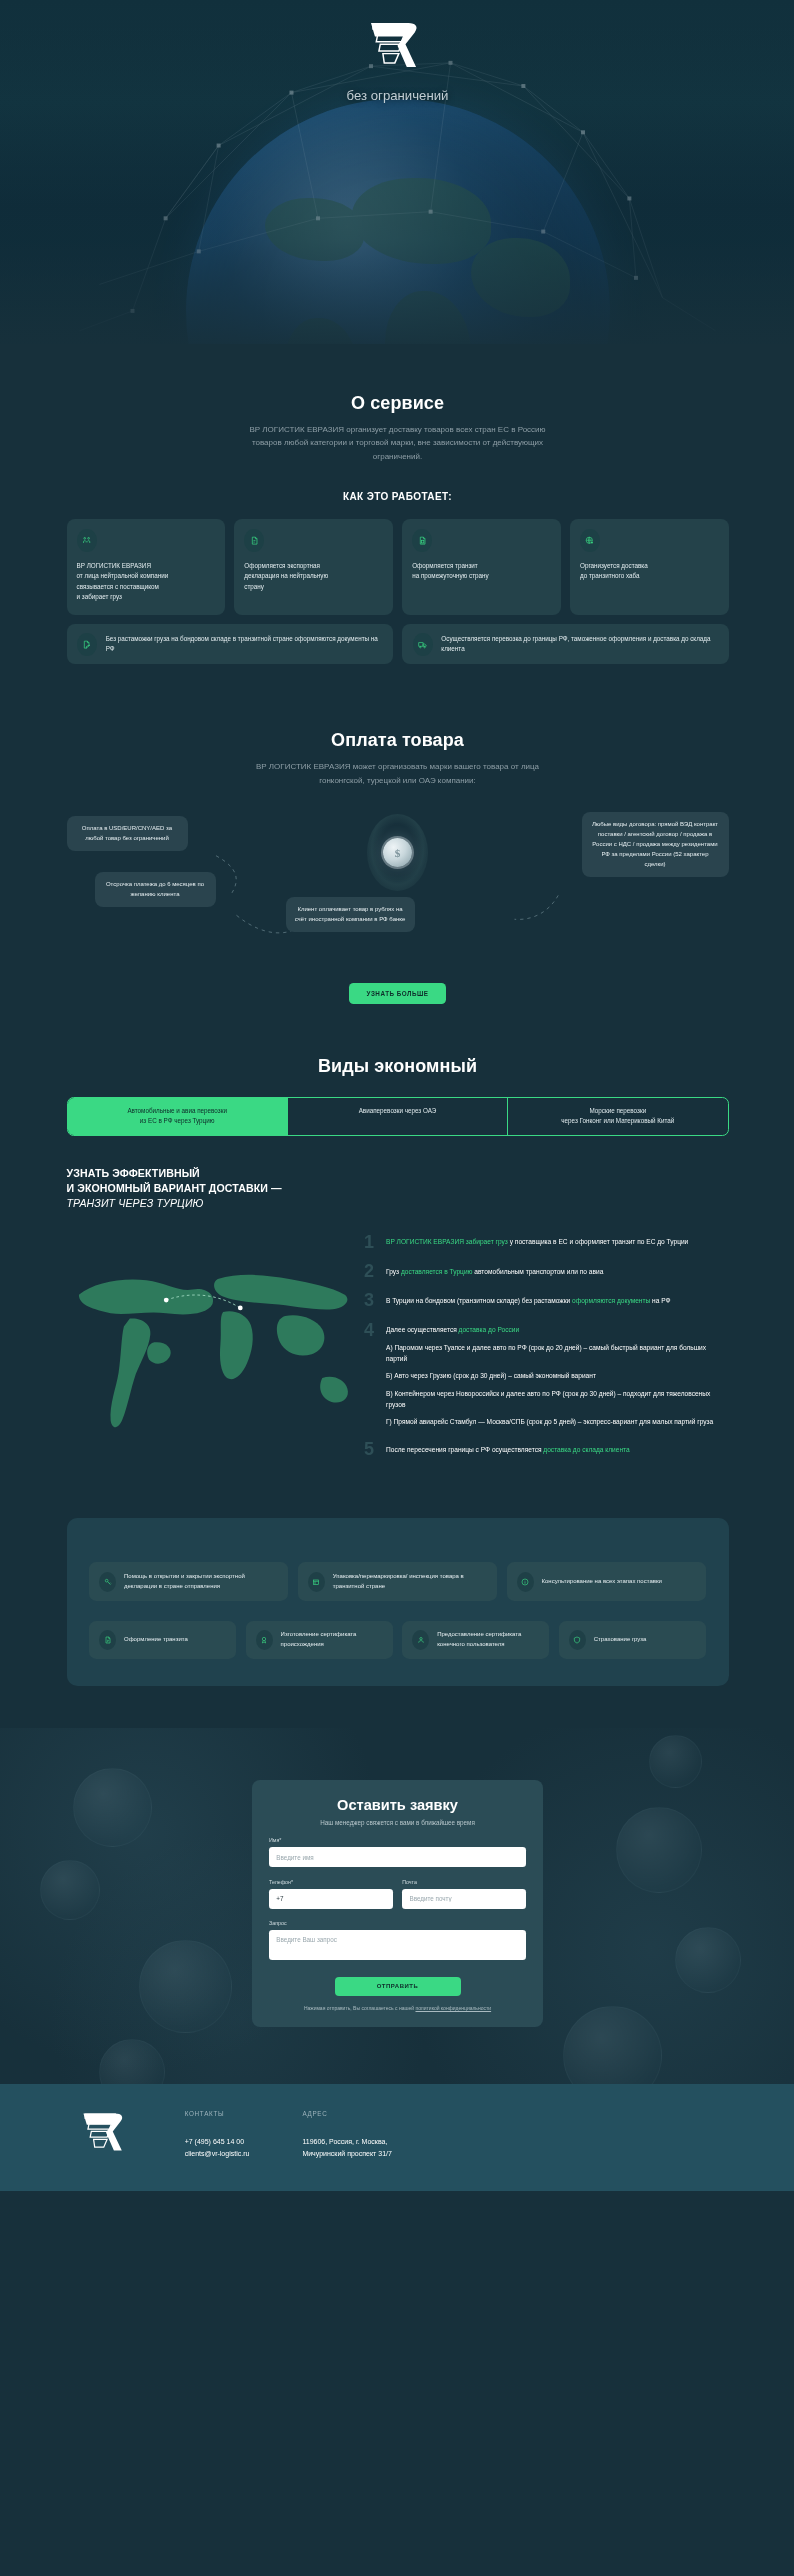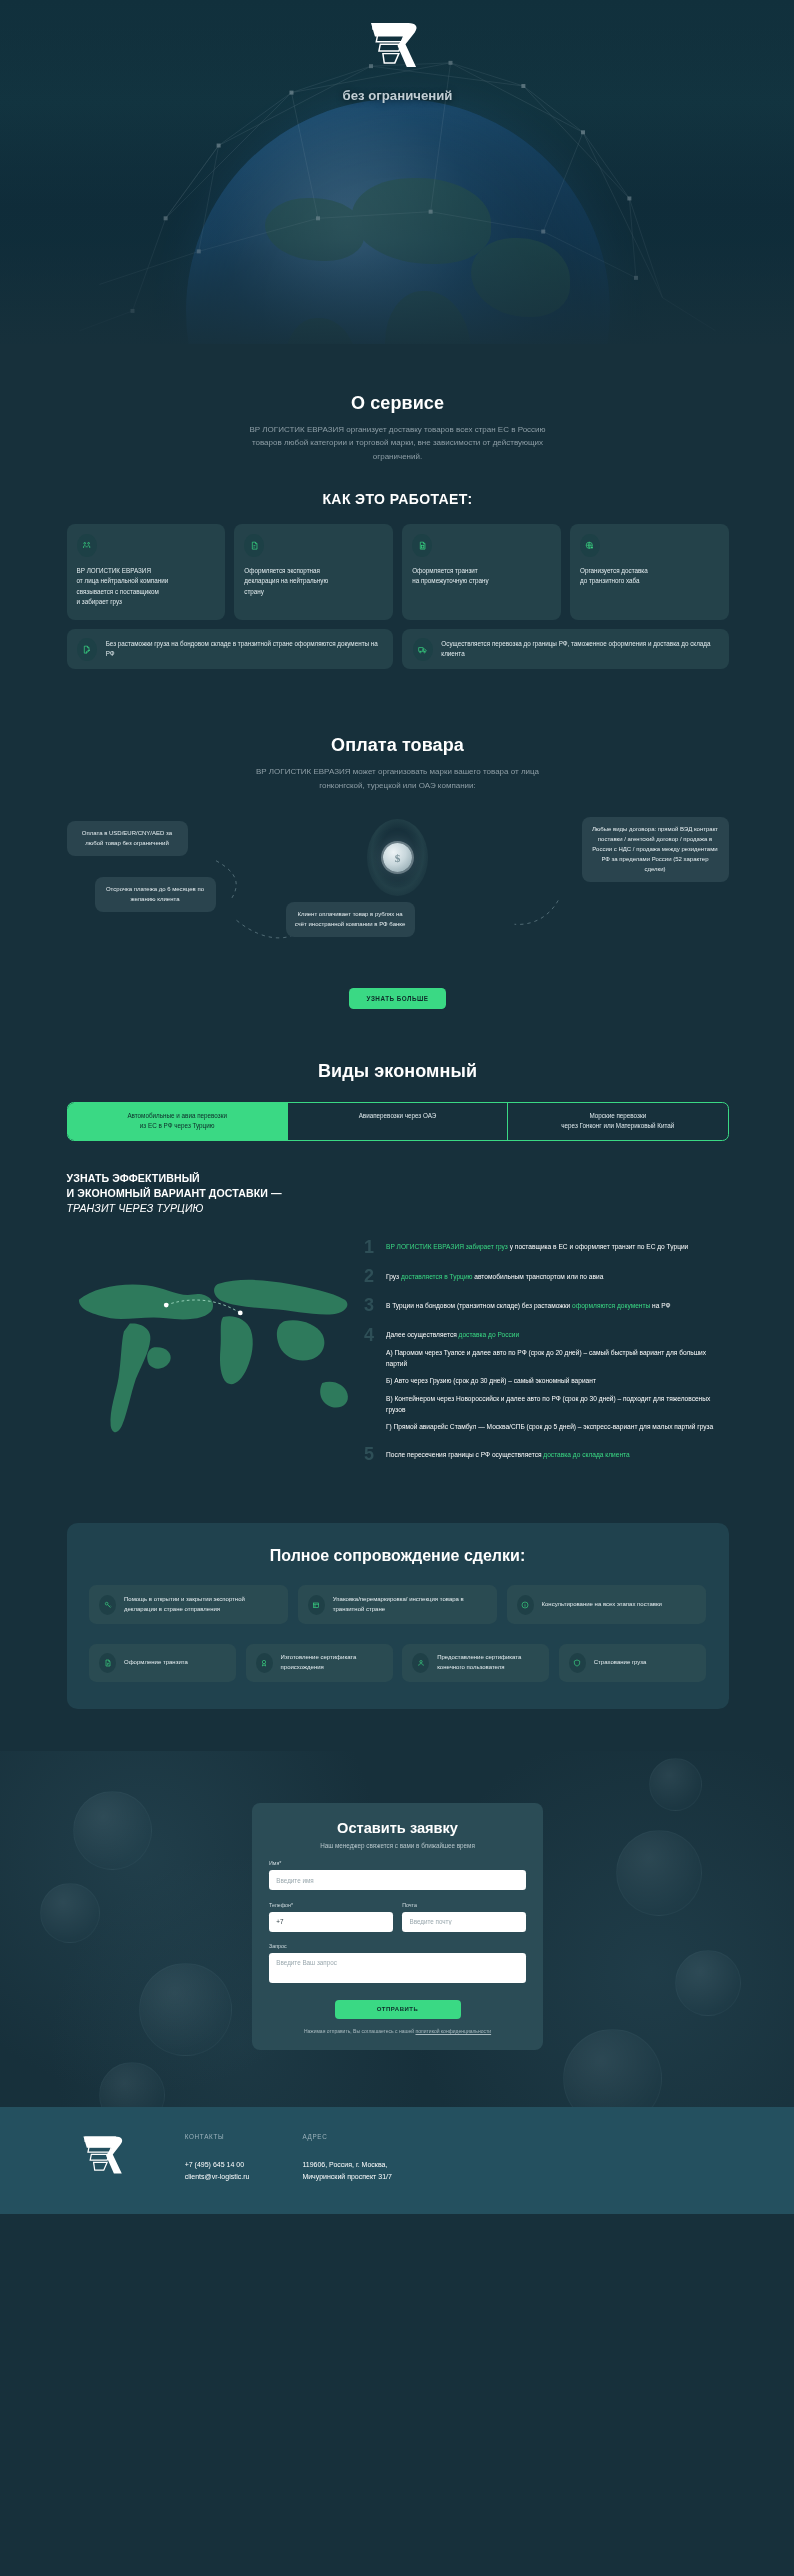--- a/index.html
+++ b/index.html
@@ -42,33 +42,33 @@
     background:linear-gradient(180deg,rgba(17,48,60,.55) 0%,rgba(17,48,60,.1) 30%,rgba(16,44,56,.35) 70%,rgba(23,48,59,.92) 100%);
   }
   .hero-inner{position:relative;z-index:5;text-align:center;padding-top:18.5px;}
   .logo-mark{margin:0 auto 17px;width:61px;height:52px;}
   .hero h1{
     font-size:26.5px;line-height:1.12;font-weight:700;letter-spacing:0.3px;
     text-shadow:0 1.3px 10.6px rgba(0,0,0,.55);
   }
   .hero h1 .it{font-style:italic;font-weight:400;}
   .hero .sub{
-    margin-top:14.6px;font-size:13.2px;color:#c2ced4;font-weight:700;
+    margin-top:14.6px;font-size:13.2px;color:#c2ced4;font-weight:400;
     text-shadow:0 1.3px 6.6px rgba(0,0,0,.6);
   }
 
   
   .wrap{width:662px;margin:0 auto;}
   h2.sec{font-size:18px;font-weight:700;text-align:center;letter-spacing:0.1px;}
   .lead{
     margin:9.3px auto 0;max-width:311px;text-align:center;
     font-size:8px;line-height:1.65;color:#8e9ea6;
   }
   .kicker{
-    text-align:center;font-size:14px;font-weight:700;letter-spacing:0.4px;
+    text-align:center;font-size:10px;font-weight:700;letter-spacing:0.4px;
     margin-top:28px;color:#ffffff;
   }
 
   
   .about{padding:49px 0 24px;background:#17303b;}
   .cards4{display:flex;gap:9.3px;margin-top:17px;}
   .card{
     flex:1;background:#24424a;border-radius:8px;padding:10.6px 10px 13.2px;
     min-height:69px;display:flex;flex-direction:column;
   }
@@ -477,21 +477,20 @@
               <p><span>После пересечения границы с РФ осуществляется </span><span class="g">доставка до склада клиента</span></p>
             </div>
           </div>
         </div>
       </div>
     </div>
   </section>
 
   <section class="support-outer">
     <div class="support">
-      <h2>Полное сопровождение сделки:</h2>
 
       <div class="srow">
         <div class="scard">
           <div class="sbub">
             <svg width="8" height="8" viewBox="0 0 24 24" fill="none" stroke="#3ad984" stroke-width="1.9">
               <circle cx="8" cy="8" r="4"></circle>
                 <path d="M11 11l8 8M16 16l2-2M19 19l2-2"></path>
             </svg>
           </div>
           <p>Помощь в открытии и закрытии экспортной декларации в стране отправления</p>

